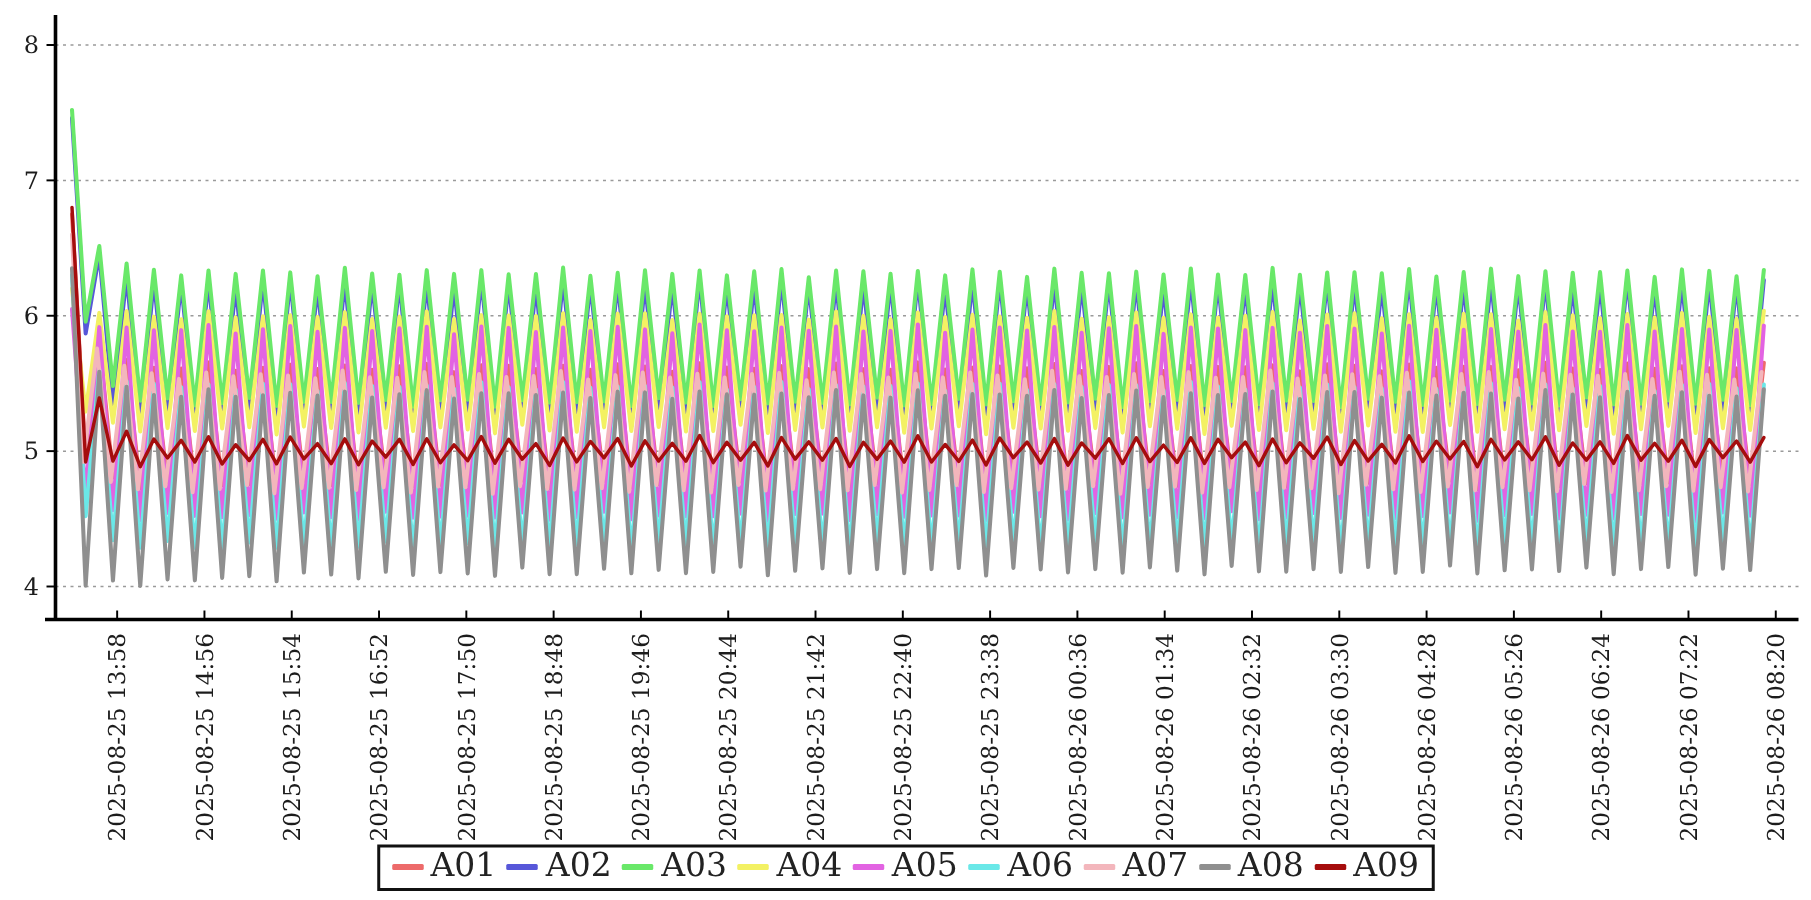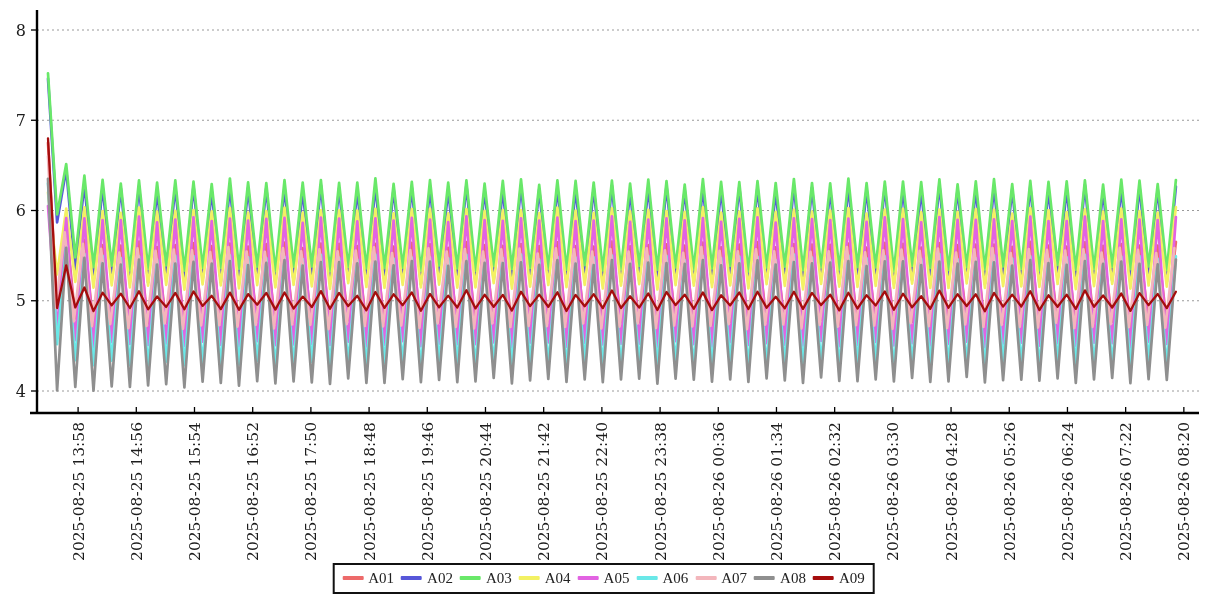--- a/index.html
+++ b/index.html
@@ -4,21 +4,21 @@
 <style>
   html,body{margin:0;padding:0;background:#ffffff;}
   #stage{position:relative;width:1207px;height:600px;background:#ffffff;overflow:hidden;
          font-family:"DejaVu Serif","Liberation Serif",serif;}
   #chart-svg{position:absolute;left:0;top:0;}
   #legend{position:absolute;top:563px;left:50%;transform:translateX(-50%);
           display:flex;align-items:center;gap:7px;border:2px solid #111;
           background:#fff;padding:2px 8px 3px 8px;white-space:nowrap;}
   .legend-item{display:flex;align-items:center;gap:5px;}
   .legend-swatch{display:inline-block;width:21px;height:4px;border-radius:1px;}
-  .legend-label{font-size:15px;color:#222;line-height:22px;font-family:Liberation Serif, serif;}
+  .legend-label{font-size:22px;color:#222;line-height:22px;}
   text{font-family:"DejaVu Serif","Liberation Serif",serif;}
 </style>
 </head>
 <body>
 
 <div id="stage">
   <svg id="chart-svg" width="1207" height="600">
     <g id="grid-group">
         <line x1="37" y1="30" x2="1199" y2="30" stroke="#9a9a9a" stroke-width="1" stroke-dasharray="2 3"></line>
         <line x1="37" y1="120.25" x2="1199" y2="120.25" stroke="#9a9a9a" stroke-width="1" stroke-dasharray="2 3"></line>

